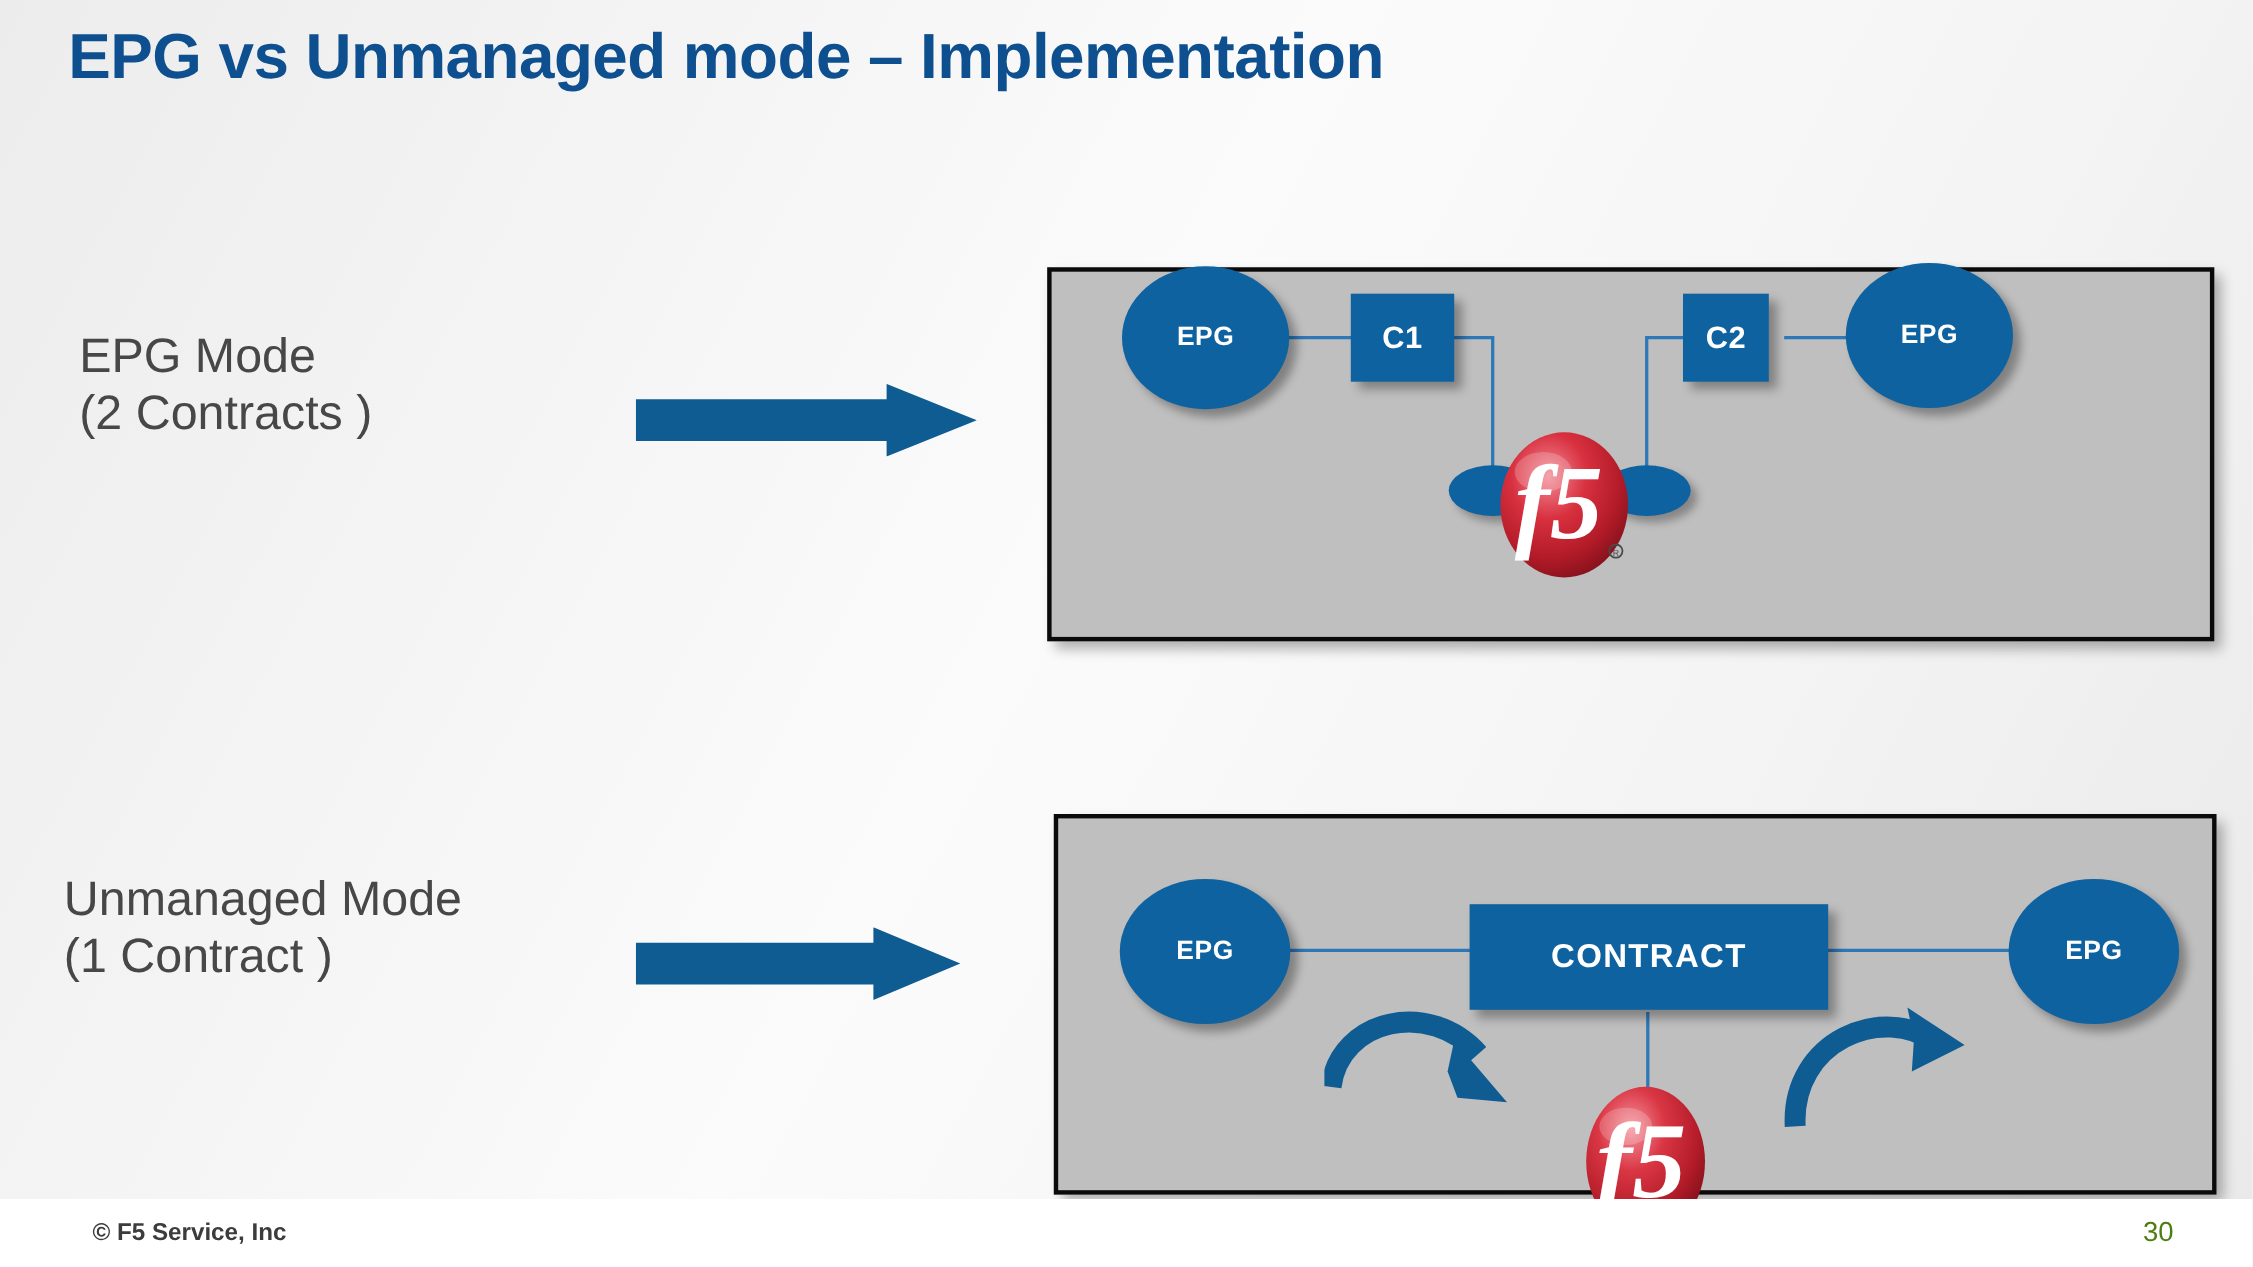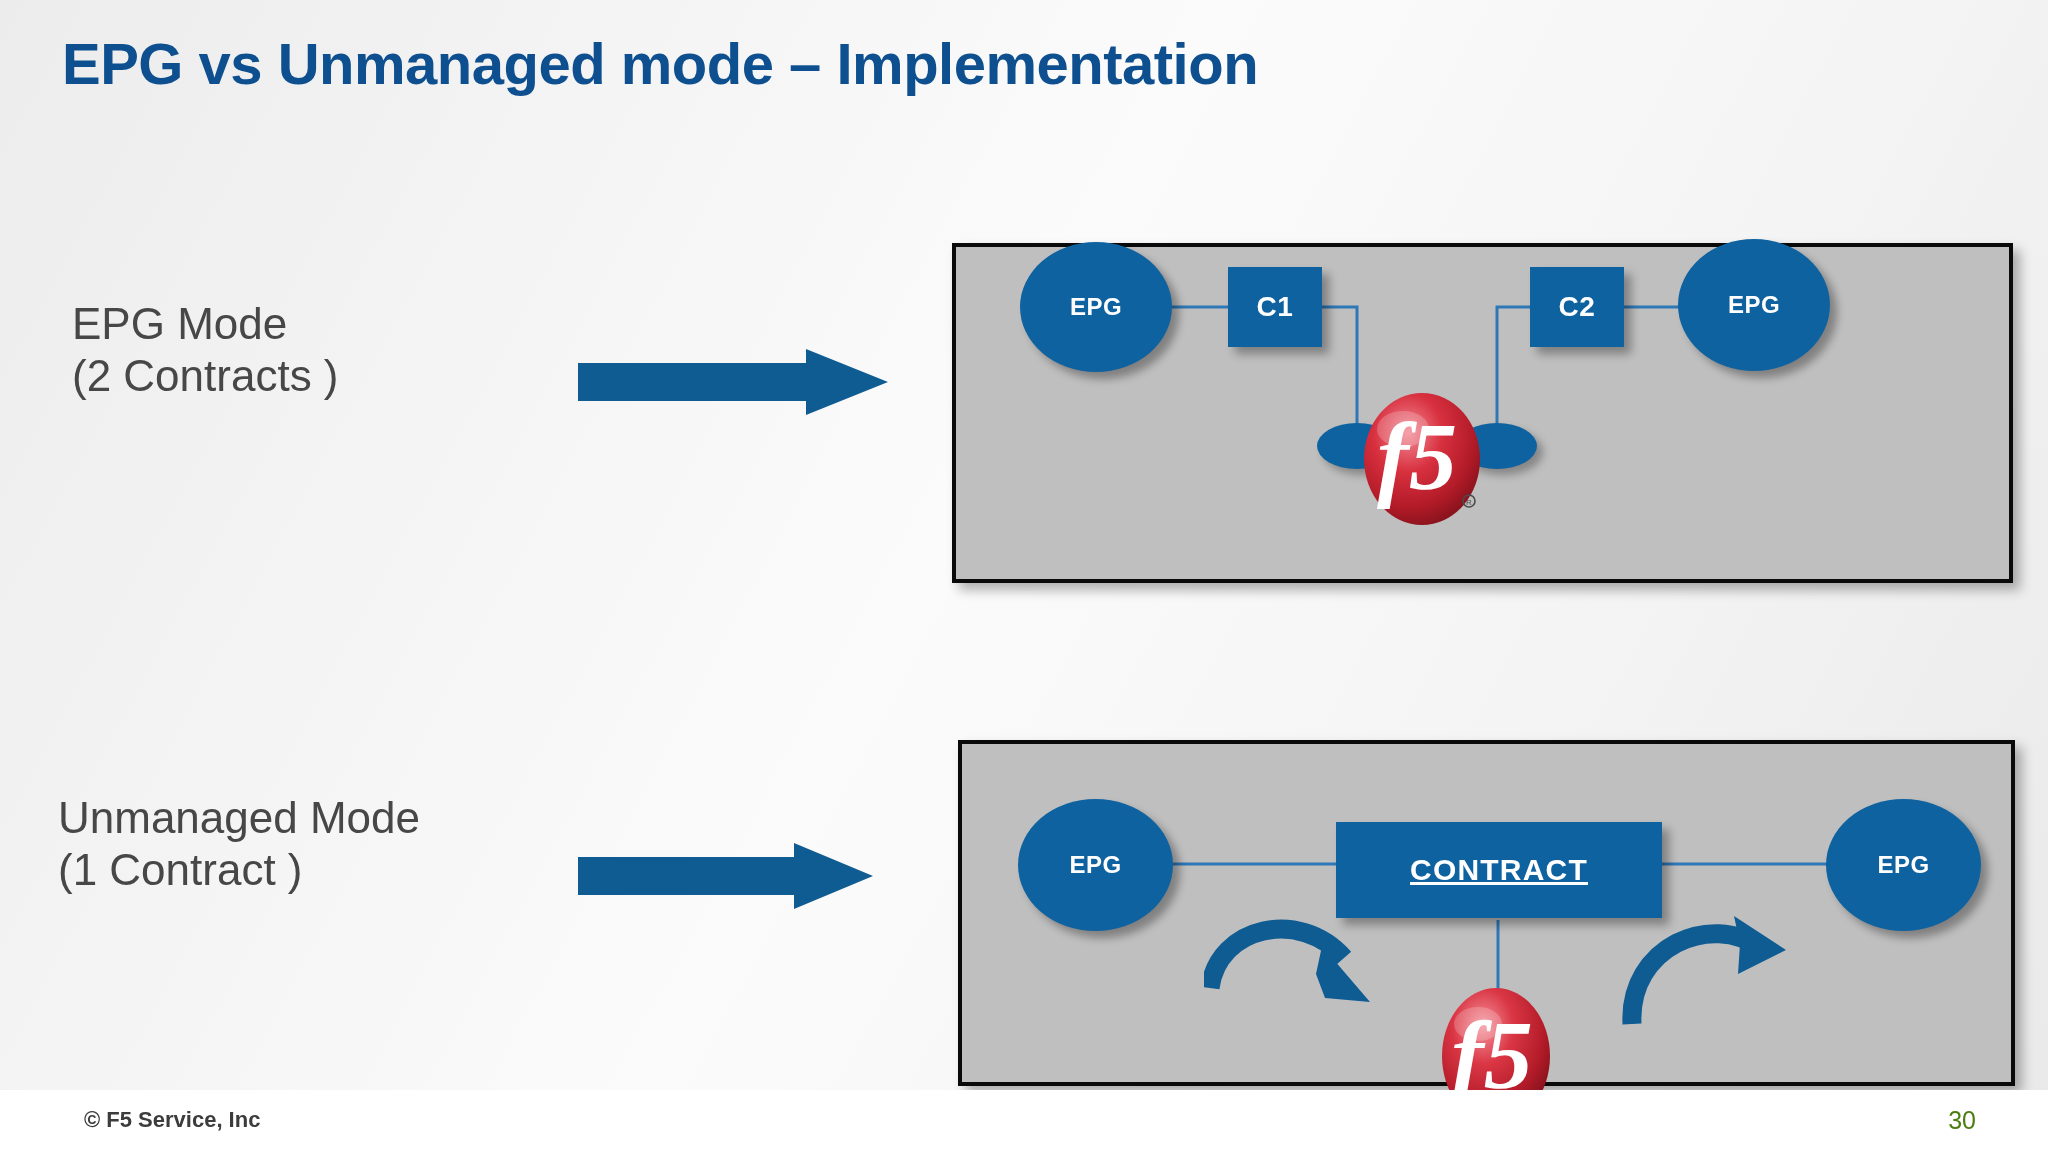--- a/index.html
+++ b/index.html
@@ -18,21 +18,21 @@
     width: 2048px;
     height: 1152px;
     background: linear-gradient(118deg, #ececec 0%, #f2f2f2 18%, #fbfbfb 46%, #f4f4f4 72%, #e9e9e9 100%);
     overflow: hidden;
   }
 
   
   #slide-title {
     position: absolute;
     left: 62px;
-    top: 30px;
+    top: 18px;
     width: 1700px;
     font-size: 58px;
     font-weight: bold;
     color: #0D4F8F;
     letter-spacing: -0.5px;
     white-space: nowrap;
   }
 
   
   .mode-label {
@@ -78,21 +78,21 @@
     color: #ffffff;
     font-weight: bold;
     text-align: center;
     box-shadow: 7px 7px 9px rgba(0,0,0,0.33);
   }
   .node.ellipse { border-radius: 50%; }
   .node.rect { border-radius: 0; }
 
   .epg-ellipse { font-size: 24px; letter-spacing: 0.5px; }
   .contract-rect { font-size: 28px; letter-spacing: 0.5px; }
-  .contract-big { font-size: 30px; letter-spacing: 1.2px; text-decoration: underline; }
+  .contract-big { font-size: 30px; letter-spacing: 1.2px; }
 
   
   .relay {
     position: absolute;
     background: #0F62A0;
     border-radius: 50%;
     box-shadow: 6px 6px 8px rgba(0,0,0,0.30);
   }
 
   
@@ -170,21 +170,21 @@
       </svg>
 
       <div class="node ellipse epg-ellipse" style="left:18px; top:-5px; width:152px; height:130px;">
         <span>EPG</span>
       </div>
 
       <div class="node rect contract-rect" style="left:226px; top:20px; width:94px; height:80px;">
         <span>C1</span>
       </div>
 
-      <div class="node rect contract-rect" style="left:528px; top:20px; width:94px; height:80px;">
+      <div class="node rect contract-rect" style="left:528px; top:20px; width:78px; height:80px;">
         <span>C2</span>
       </div>
 
       <div class="node ellipse epg-ellipse" style="left:676px; top:-8px; width:152px; height:132px;">
         <span>EPG</span>
       </div>
 
       <div class="relay" style="left:315px; top:176px; width:80px; height:46px;"></div>
       <div class="relay" style="left:455px; top:176px; width:80px; height:46px;"></div>
 

